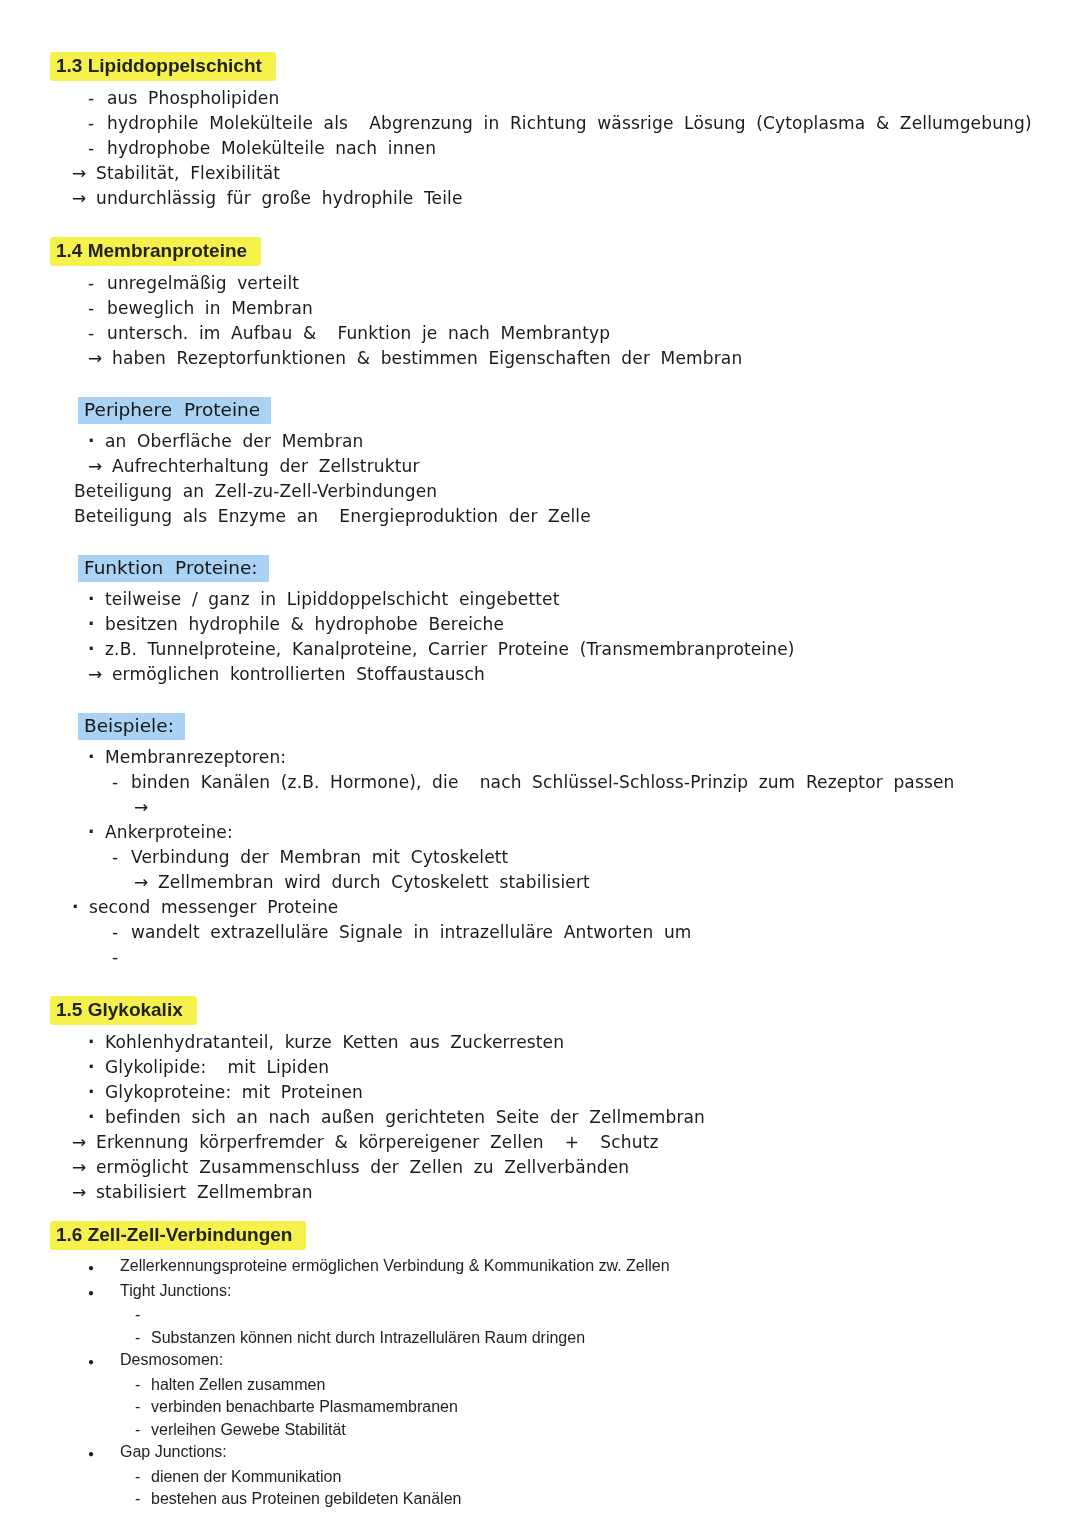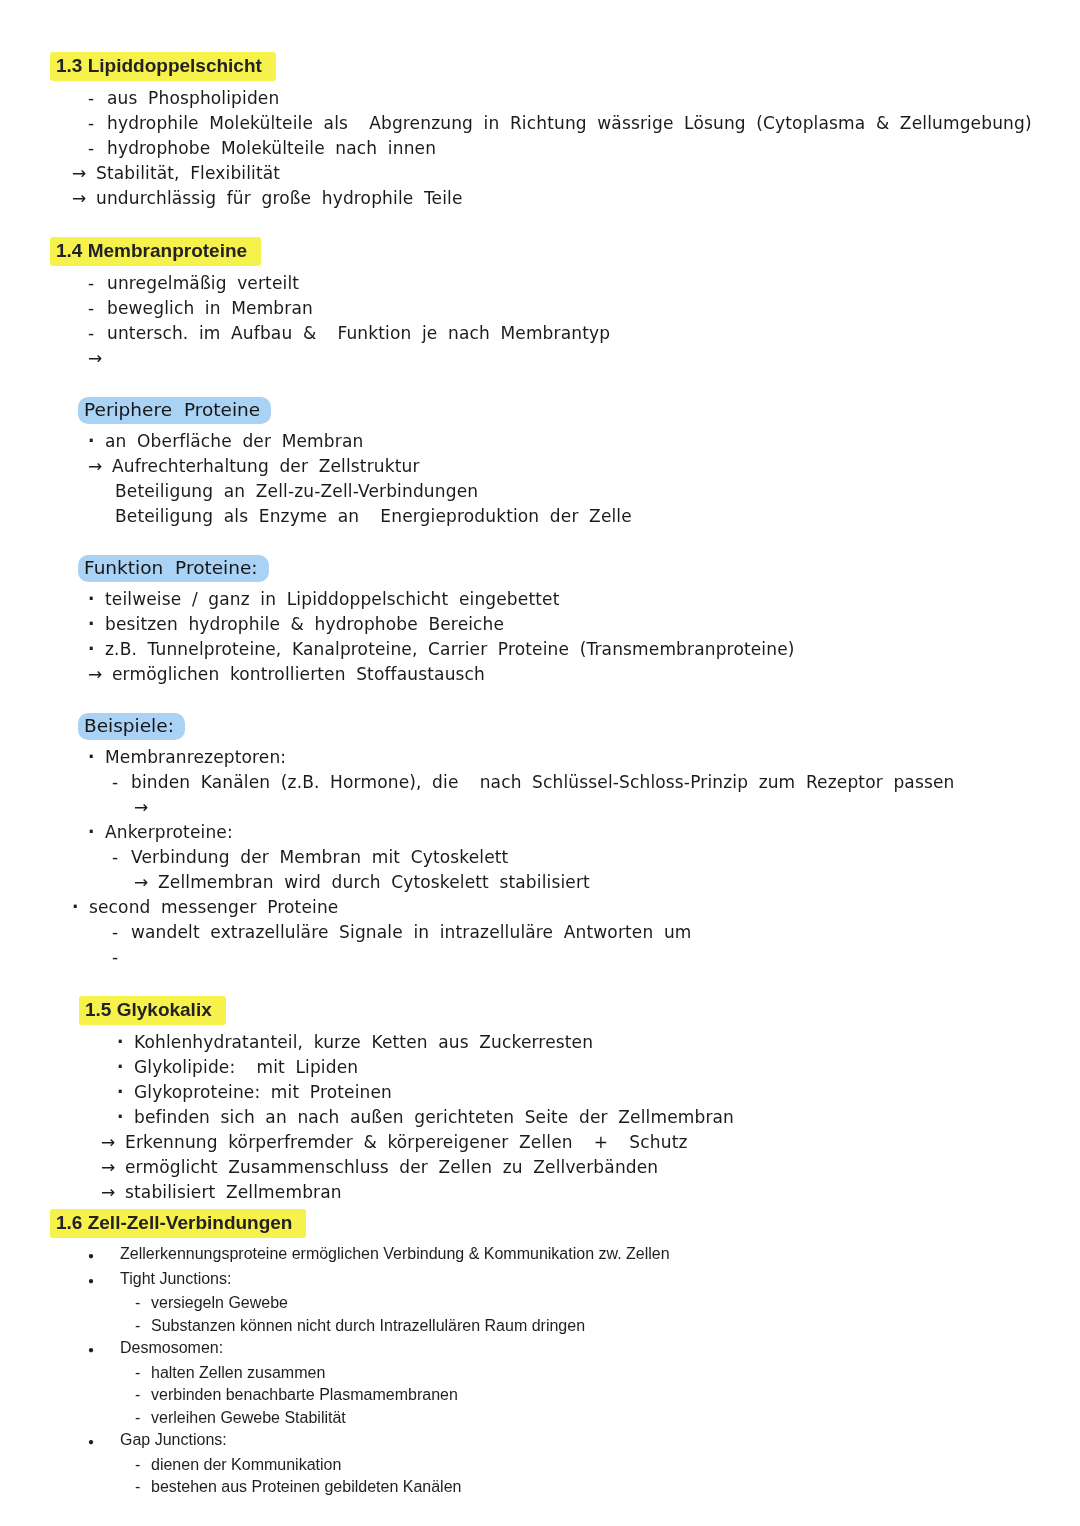--- a/index.html
+++ b/index.html
@@ -15,21 +15,21 @@
     color: #1b1b1b;
   }
   .page {
     position: relative;
     width: 1080px;
     height: 1526px;
     padding-top: 52px;
     box-sizing: border-box;
   }
   .section { margin-bottom: 26px; }
-  .section.tight { margin-bottom: 4px; padding-left: 29px; }
+  .section.tight { margin-bottom: 16px; }
 
   
   .h-main {
     display: inline-block;
     margin-left: 50px;
     font-family: "Liberation Sans", sans-serif;
     font-weight: bold;
     font-size: 19px;
     line-height: 22px;
     color: #222222;
@@ -39,21 +39,21 @@
   }
   
   .h-sub {
     display: inline-block;
     margin-left: 78px;
     font-size: 18.5px;
     line-height: 21px;
     color: #161616;
     background: #a9d2f4;
     padding: 2px 11px 4px 6px;
-    border-radius: 10px;
+    border-radius: 0;
     word-spacing: 6px;
   }
 
   .lines { margin-top: 5px; }
   .line {
     display: flex;
     align-items: baseline;
     font-size: 17px;
     line-height: 25px;
     word-spacing: 5px;
@@ -67,21 +67,21 @@
     word-spacing: normal;
     letter-spacing: 0;
     color: #1f1f1f;
   }
 
   
   .i1 { padding-left: 72px; }
   .i2 { padding-left: 88px; }
   .i3 { padding-left: 112px; }
   .i4 { padding-left: 134px; }
-  .i5 { padding-left: 115px; justify-content: flex-end; }
+  .i5 { padding-left: 74px; justify-content: flex-end; }
   .i6 { padding-left: 88px; }
   .i7 { padding-left: 135px; }
 
   .marker { flex: 0 0 auto; }
   .m-dash   { width: 19px; }
   .m-arrow  { width: 24px; }
   .m-dot    { width: 17px; font-weight: bold; }
   .m-none   { width: 0; }
   .m-bullet { width: 32px; font-size: 10px; }
   .m-tdash  { width: 16px; }
@@ -103,21 +103,21 @@
         <div class="line i1"><span class="marker m-arrow">→</span><span class="text">undurchlässig für große hydrophile Teile</span></div>
       </div>
   </div>
 
   <div class="section">
     <span class="h-main">1.4 Membranproteine</span>
     <div class="lines">
         <div class="line i2"><span class="marker m-dash">-</span><span class="text">unregelmäßig verteilt</span></div>
         <div class="line i2"><span class="marker m-dash">-</span><span class="text">beweglich in Membran</span></div>
         <div class="line i2"><span class="marker m-dash">-</span><span class="text">untersch. im Aufbau &amp;  Funktion je nach Membrantyp</span></div>
-        <div class="line i2"><span class="marker m-arrow">→</span></div>
+        <div class="line i2"><span class="marker m-arrow">→</span><span class="text">haben Rezeptorfunktionen &amp; bestimmen Eigenschaften der Membran</span></div>
       </div>
   </div>
 
   <div class="section">
     <span class="h-sub">Periphere Proteine</span>
     <div class="lines">
         <div class="line i2"><span class="marker m-dot">·</span><span class="text">an Oberfläche der Membran</span></div>
         <div class="line i2"><span class="marker m-arrow">→</span><span class="text">Aufrechterhaltung der Zellstruktur</span></div>
         <div class="line i5"><span class="marker m-none"></span><span class="text">Beteiligung an Zell-zu-Zell-Verbindungen</span></div>
         <div class="line i5"><span class="marker m-none"></span><span class="text">Beteiligung als Enzyme an  Energieproduktion der Zelle</span></div>
@@ -160,21 +160,21 @@
         <div class="line i1"><span class="marker m-arrow">→</span><span class="text">ermöglicht Zusammenschluss der Zellen zu Zellverbänden</span></div>
         <div class="line i1"><span class="marker m-arrow">→</span><span class="text">stabilisiert Zellmembran</span></div>
       </div>
   </div>
 
   <div class="section">
     <span class="h-main">1.6 Zell-Zell-Verbindungen</span>
     <div class="lines">
         <div class="line i6 print"><span class="marker m-bullet">●</span><span class="text">Zellerkennungsproteine ermöglichen Verbindung &amp; Kommunikation zw. Zellen</span></div>
         <div class="line i6 print"><span class="marker m-bullet">●</span><span class="text">Tight Junctions:</span></div>
-        <div class="line i7 print"><span class="marker m-tdash">-</span><span class="text">versiegeln Gewebe</span></div>
+        <div class="line i7 print"><span class="marker m-tdash">-</span></div>
         <div class="line i7 print"><span class="marker m-tdash">-</span><span class="text">Substanzen können nicht durch Intrazellulären Raum dringen</span></div>
         <div class="line i6 print"><span class="marker m-bullet">●</span><span class="text">Desmosomen:</span></div>
         <div class="line i7 print"><span class="marker m-tdash">-</span><span class="text">halten Zellen zusammen</span></div>
         <div class="line i7 print"><span class="marker m-tdash">-</span><span class="text">verbinden benachbarte Plasmamembranen</span></div>
         <div class="line i7 print"><span class="marker m-tdash">-</span><span class="text">verleihen Gewebe Stabilität</span></div>
         <div class="line i6 print"><span class="marker m-bullet">●</span><span class="text">Gap Junctions:</span></div>
         <div class="line i7 print"><span class="marker m-tdash">-</span><span class="text">dienen der Kommunikation</span></div>
         <div class="line i7 print"><span class="marker m-tdash">-</span><span class="text">bestehen aus Proteinen gebildeten Kanälen</span></div>
       </div>
   </div>

